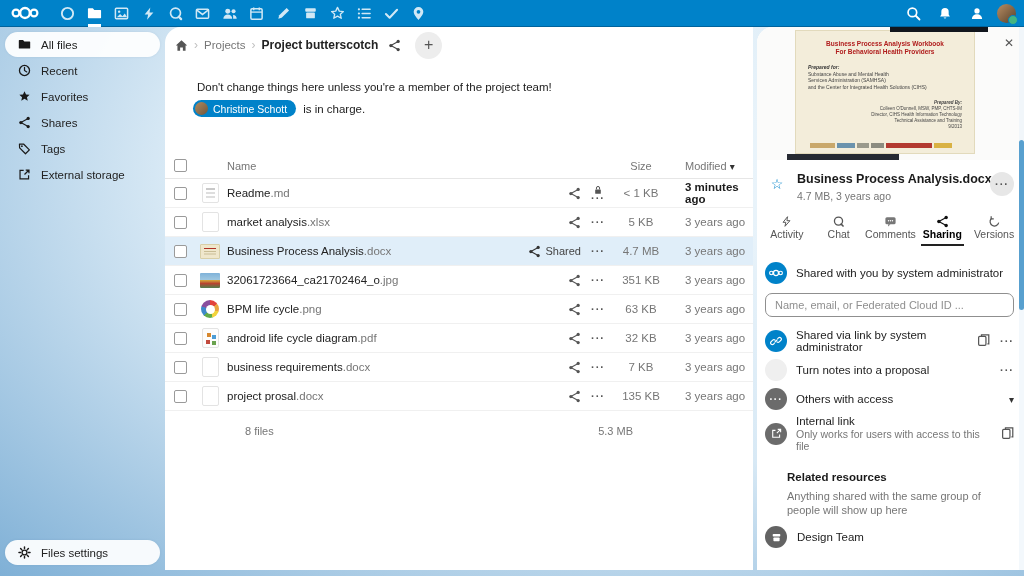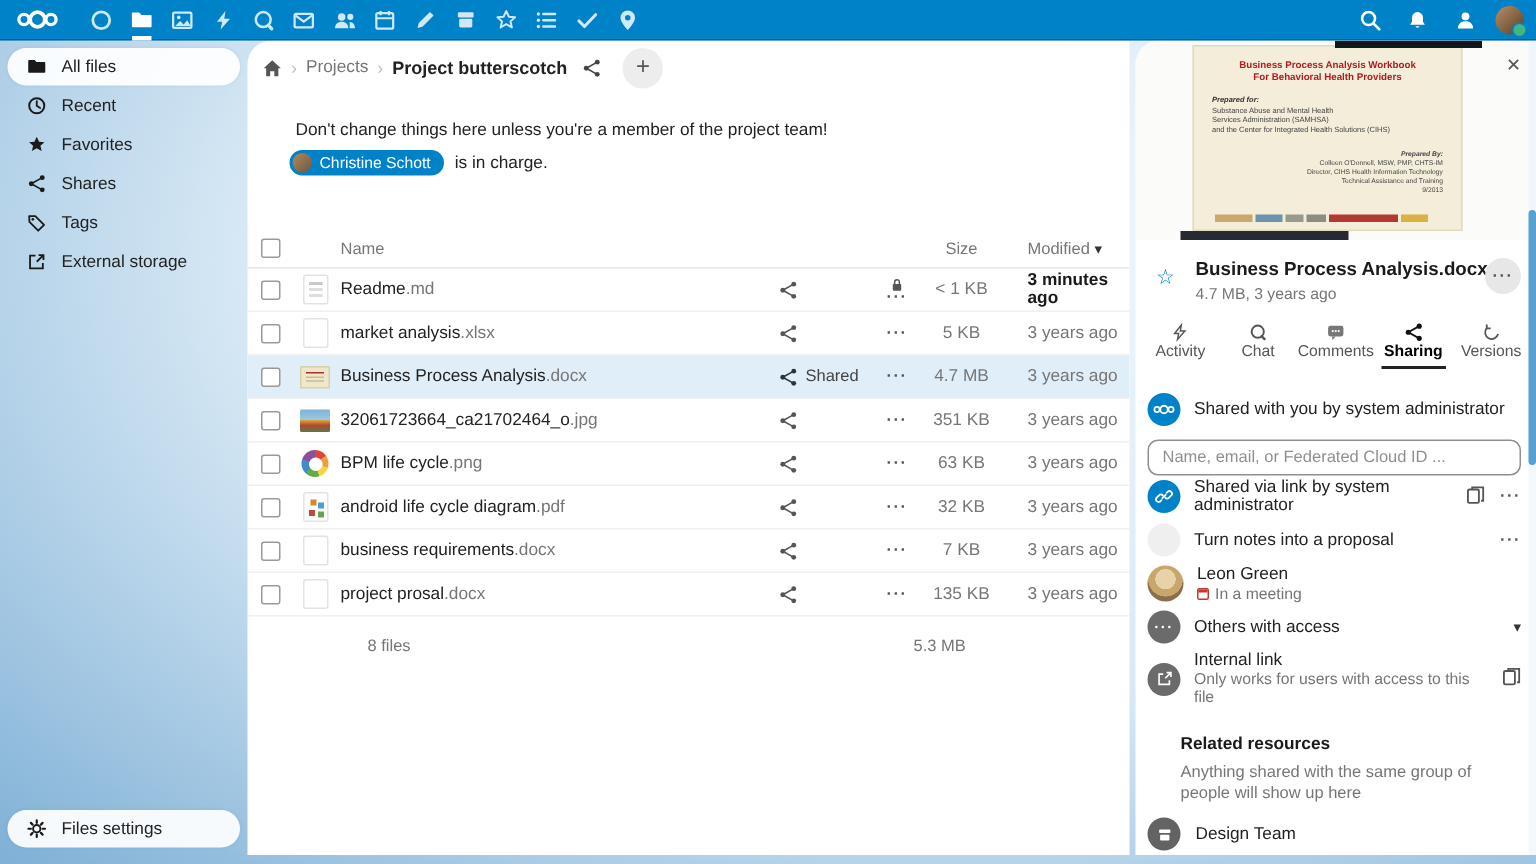--- a/index.html
+++ b/index.html
@@ -57,30 +57,30 @@
   .frow { display:flex; align-items:center; height:29px; border-bottom:1px solid #f0f0f0;
           font-size:11.5px; cursor:pointer; }
   .frow.selected { background:#e0eef9; }
   .cb { flex:0 0 auto; width:13px; height:13px; border:1.5px solid #9a9a9a; border-radius:2px;
         margin:0 0 0 9px; background:#fff; cursor:pointer; }
   .thumbcell { flex:0 0 34px; display:flex; justify-content:center; margin-left:6px; }
   .fname { flex:1 1 auto; white-space:nowrap; overflow:hidden; }
   .fname b { font-weight:normal; color:#222; }
   .fname i { font-style:normal; color:#767676; }
   .sharecell { flex:0 0 auto; display:flex; align-items:center; gap:5px; color:#444; font-size:11px;
-               min-width:62px; cursor:pointer; }
+               justify-content:flex-end; min-width:62px; cursor:pointer; }
   .actcell { flex:0 0 34px; display:flex; flex-direction:column; align-items:center; justify-content:center;
              color:#555; line-height:7px; cursor:pointer; }
   .dots { font-size:11px; font-weight:bold; letter-spacing:1px; color:#555; }
   .sizecell { flex:0 0 52px; text-align:center; color:#767676; }
   .modcell { flex:0 0 86px; padding-left:18px; color:#767676; }
   .modcell.recent { color:#1a1a1a; font-weight:bold; }
   .ffoot { display:flex; align-items:center; height:40px; font-size:11px; color:#767676;padding-left:23px; }
   .ffoot .fcount { margin-left:57px; flex:1; }
-  .ffoot .ftotal { flex:0 0 52px; margin-right:92px; }
+  .ffoot .ftotal { flex:0 0 52px; text-align:right; margin-right:120px; }
 
   
   .th-page { width:17px; height:20px; background:#fff; border:1px solid #e3e3e3; border-radius:2px; position:relative; }
   .th-page.lines::before { content:""; position:absolute; left:3px; right:3px; top:4px; height:2px;
       background:#c9c9c9; box-shadow:0 4px 0 #dedede, 0 8px 0 #dedede; }
   .th-tan { width:20px; height:15px; background:#efe7cc; border:1px solid #d8cfa8; border-radius:1px; position:relative; }
   .th-tan::before { content:""; position:absolute; left:3px; right:3px; top:3px; height:1.5px; background:#b03026;
       box-shadow:0 3px 0 #c9bd95, 0 5.5px 0 #c9bd95; }
   .th-photo { width:20px; height:15px; border-radius:1px;
       background:linear-gradient(180deg,#7fb2d9 0%,#9ec7e0 45%,#d8b13c 46%,#b8452f 70%,#4f7f4c 100%); }
@@ -128,21 +128,21 @@
   .sharing { padding:10px 10px 0 8px; font-size:11.5px; color:#222; }
   .srow { display:flex; align-items:center; gap:9px; min-height:26px; margin-bottom:3px; }
   .scircle { width:22px; height:22px; border-radius:50%; flex:0 0 auto; display:flex; align-items:center; justify-content:center; }
   .scircle.blue { background:#0082c9; }
   .scircle.faded { background:#efefef; }
   .scircle.dark { background:#6b6b6b; color:#fff; }
   .scircle.dark .dots { color:#fff; font-size:10px; }
   .stext { flex:1 1 auto; min-width:0; }
   .ssub { font-size:10.5px; color:#767676; margin-top:1px; }
   .sright { display:flex; align-items:center; gap:10px; flex:0 0 auto; color:#555; }
-  .share-input { width:100%; height:24px; border:1.5px solid #8f8f8f; border-radius:7px; margin:4px 0 1px 0;
+  .share-input { width:100%; height:24px; border:1.5px solid #8f8f8f; border-radius:7px; margin:4px 0 11px 0;
                  font-size:11px; padding:0 9px; color:#333; font-family:inherit; }
   .share-input::placeholder { color:#8f8f8f; }
   .leon-avatar { width:24px; height:24px; border-radius:50%; flex:0 0 auto;
                  background:radial-gradient(circle at 50% 38%, #e8d3a8 0 35%, #c9a76a 36% 60%, #8a6f4e 61% 100%); }
   .cal-ico { display:inline-block; width:8px; height:8px; border:1px solid #c0392b; border-radius:1.5px;
              position:relative; top:1px; margin-right:4px; background:#fff; }
   .cal-ico::before { content:""; position:absolute; left:0; right:0; top:0; height:2.5px; background:#c0392b; }
   .caret { color:#333; font-size:10px; cursor:pointer; }
 
   .related { padding:16px 10px 0 8px; }
@@ -714,27 +714,20 @@
         </span>
       </div>
       <div class="srow">
         <span class="scircle faded"></span>
         <span class="stext">Turn notes into a proposal</span>
         <span class="sright">
             <span class="dots">···</span>
           </span>
       </div>
       <div class="srow">
-        <span class="leon-avatar"></span>
-        <span class="stext">
-          <div>Leon Green</div>
-          <div class="ssub"><span class="cal-ico"></span><span>In a meeting</span></div>
-        </span>
-      </div>
-      <div class="srow">
         <span class="scircle dark">
             <span class="dots">···</span>
           </span>
         <span class="stext">Others with access</span>
         <span class="sright">
             <span class="caret">▾</span>
           </span>
       </div>
       <div class="srow">
         <span class="scircle dark">

